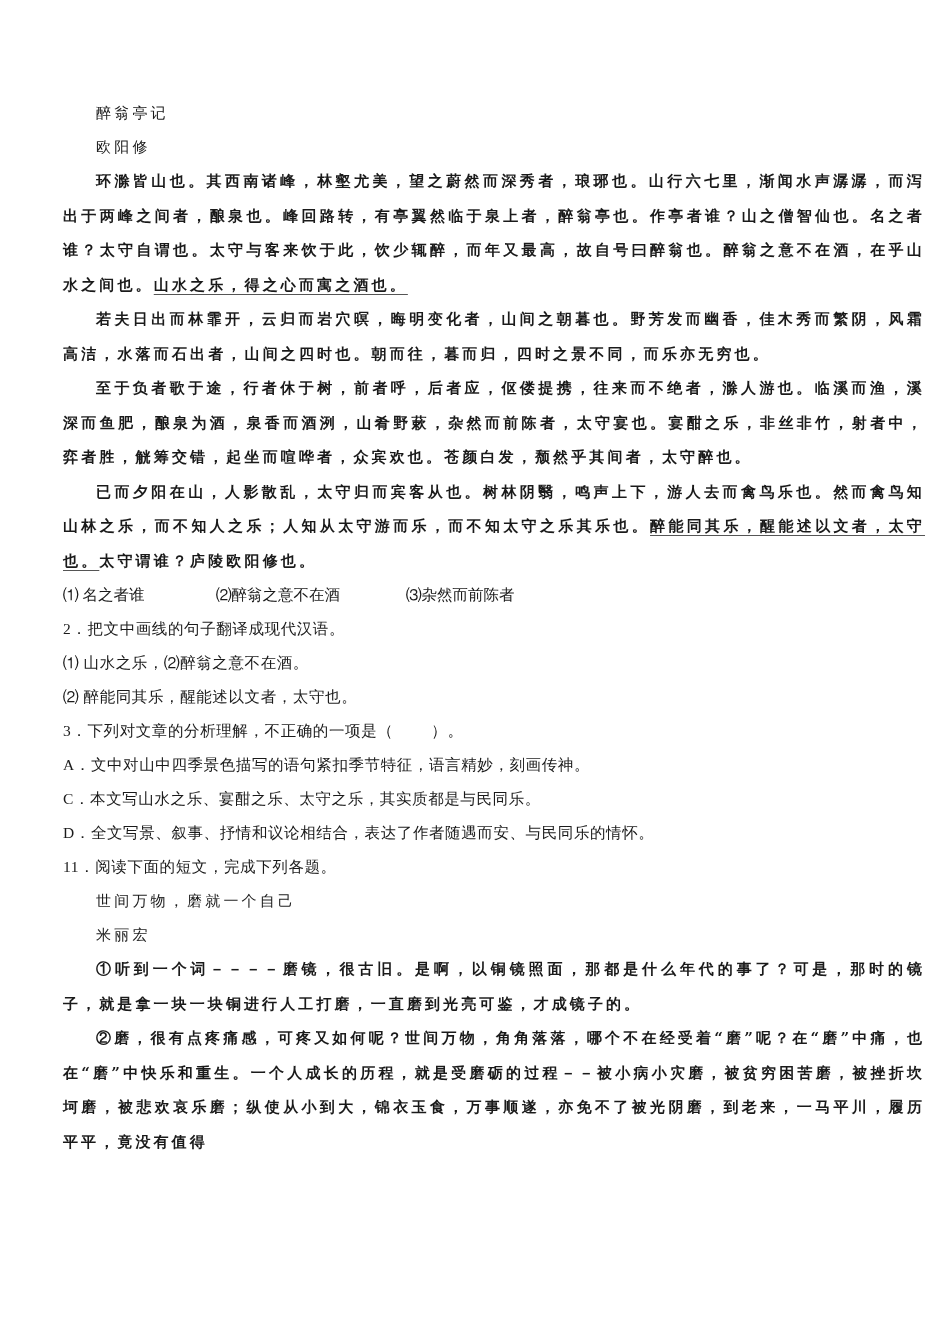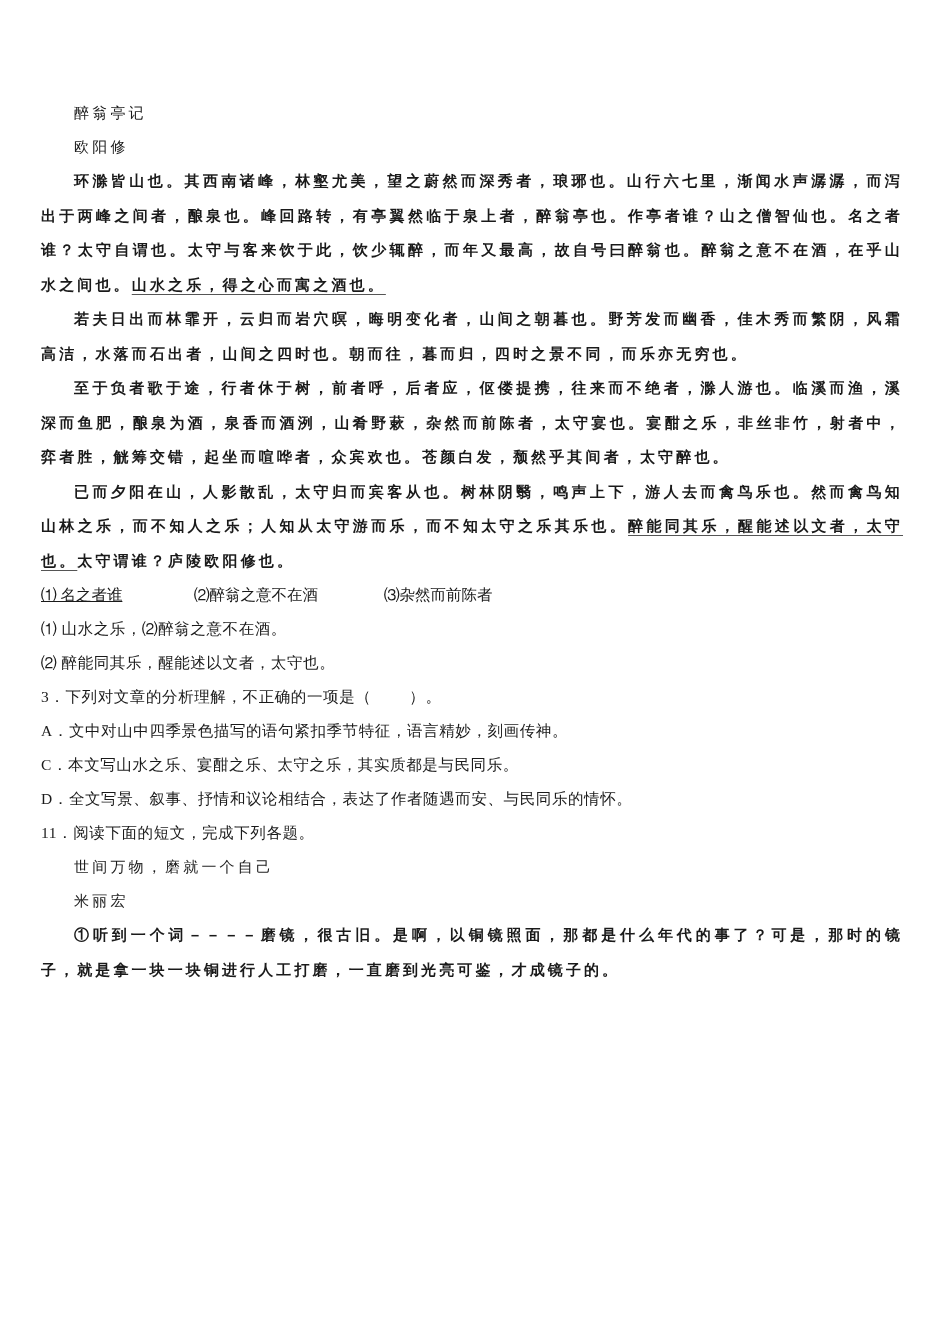--- a/index.html
+++ b/index.html
@@ -10,21 +10,21 @@
     body {
       width: 950px;
       height: 1344px;
       position: relative;
       overflow: hidden;
       color: #1a1a1a;
       font-family: "DejaVu Serif", "Liberation Serif", serif;
     }
     .page {
       position: absolute;
-      left: 41px;
+      left: 63px;
       top: 96px;
       width: 862px;
     }
     .line {
       font-size: 15px;
       line-height: 34px;
       letter-spacing: 3.2px;
       white-space: nowrap;
     }
     .para {
@@ -49,21 +49,21 @@
       letter-spacing: 0.6px;
       white-space: nowrap;
     }
     .sub-row {
       display: flex;
       font-family: "Liberation Serif", "DejaVu Serif", serif;
       font-size: 15.5px;
       line-height: 34px;
       white-space: nowrap;
     }
-    .sub-row .c1 { width: 153px; text-decoration: underline; }
+    .sub-row .c1 { width: 153px; }
     .sub-row .c2 { width: 190px; }
     .spacer-blank { display: inline-block; width: 38px; }
   </style>
 </head>
 <body>
 
 <div class="page">
 
   <div class="line indent">醉翁亭记</div>
   <div class="line indent">欧阳修</div>
@@ -75,27 +75,29 @@
   <div class="para"><span>至于负者歌于途，行者休于树，前者呼，后者应，伛偻提携，往来而不绝者，滁人游也。临溪而渔，溪深而鱼肥，酿泉为酒，泉香而酒洌，山肴野蔌，杂然而前陈者，太守宴也。宴酣之乐，非丝非竹，射者中，弈者胜，觥筹交错，起坐而喧哗者，众宾欢也。苍颜白发，颓然乎其间者，太守醉也。</span></div>
 
   <div class="para"><span>已而夕阳在山，人影散乱，太守归而宾客从也。树林阴翳，鸣声上下，游人去而禽鸟乐也。然而禽鸟知山林之乐，而不知人之乐；人知从太守游而乐，而不知太守之乐其乐也。</span><span class="ul">醉能同其乐，醒能述以文者，太守也。</span><span>太守谓谁？庐陵欧阳修也。</span></div>
 
   <div class="sub-row">
     <span class="c1">⑴ 名之者谁</span>
     <span class="c2">⑵醉翁之意不在酒</span>
     <span>⑶杂然而前陈者</span>
   </div>
 
+  <div class="q">2．把文中画线的句子翻译成现代汉语。</div>
   <div class="q">⑴ 山水之乐，⑵醉翁之意不在酒。</div>
   <div class="q">⑵ 醉能同其乐，醒能述以文者，太守也。</div>
 
   <div class="q"><span>3．下列对文章的分析理解，不正确的一项是（</span><span class="spacer-blank"></span><span>）。</span></div>
   <div class="q">A．文中对山中四季景色描写的语句紧扣季节特征，语言精妙，刻画传神。</div>
   <div class="q">C．本文写山水之乐、宴酣之乐、太守之乐，其实质都是与民同乐。</div>
   <div class="q">D．全文写景、叙事、抒情和议论相结合，表达了作者随遇而安、与民同乐的情怀。</div>
 
   <div class="q">11．阅读下面的短文，完成下列各题。</div>
 
   <div class="line indent">世间万物，磨就一个自己</div>
   <div class="line indent">米丽宏</div>
   <div class="para tight">①听到一个词－－－－磨镜，很古旧。是啊，以铜镜照面，那都是什么年代的事了？可是，那时的镜子，就是拿一块一块铜进行人工打磨，一直磨到光亮可鉴，才成镜子的。</div>
+  <div class="para tight">②磨，很有点疼痛感，可疼又如何呢？世间万物，角角落落，哪个不在经受着“磨”呢？在“磨”中痛，也在“磨”中快乐和重生。一个人成长的历程，就是受磨砺的过程－－被小病小灾磨，被贫穷困苦磨，被挫折坎坷磨，被悲欢哀乐磨；纵使从小到大，锦衣玉食，万事顺遂，亦免不了被光阴磨，到老来，一马平川，履历平平，竟没有值得</div>
 
 </div>
 
 </body></html>

